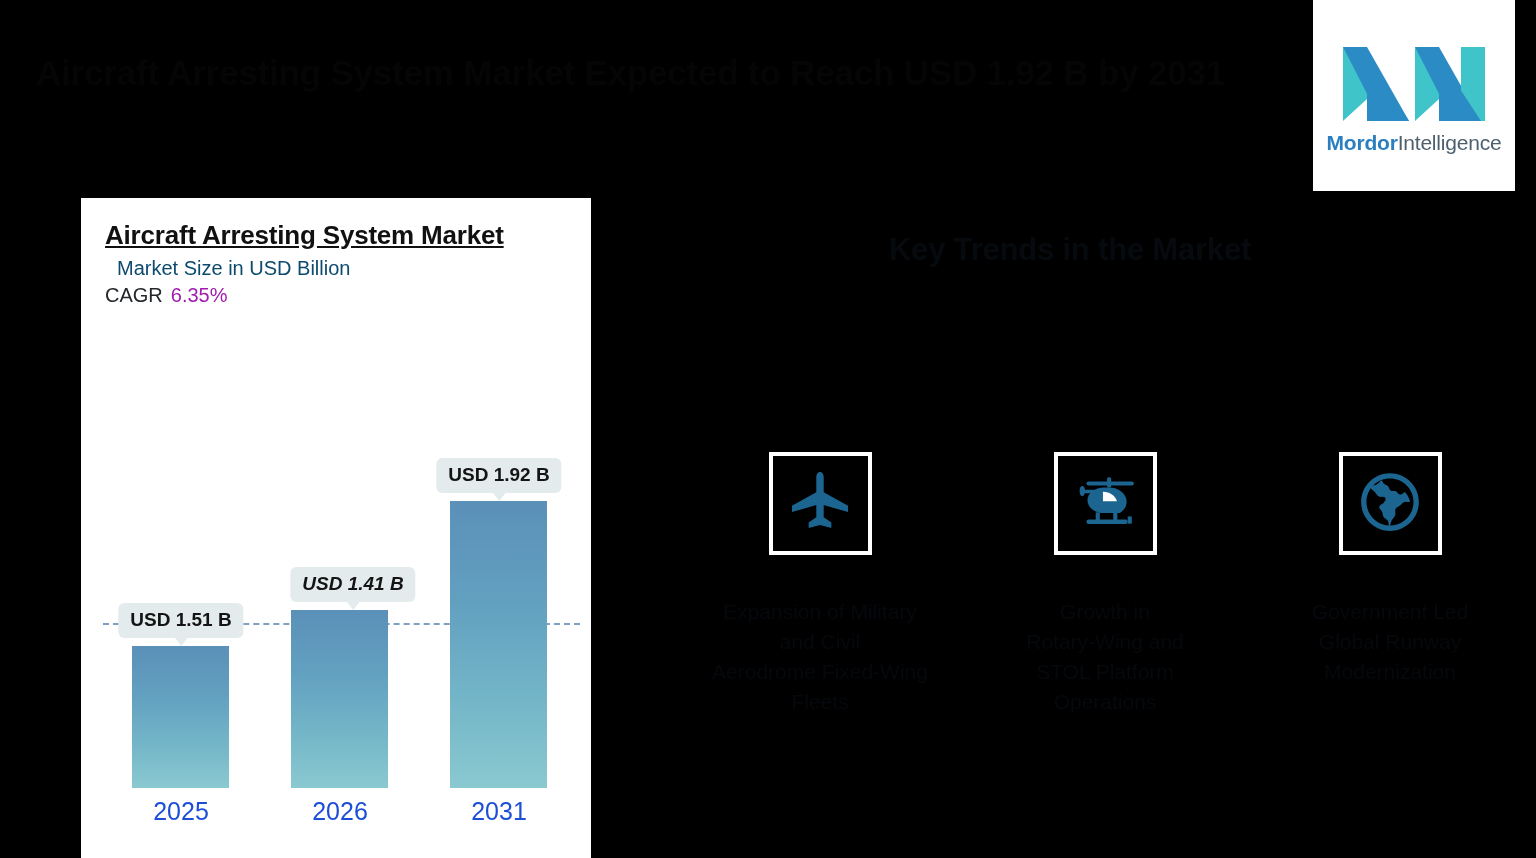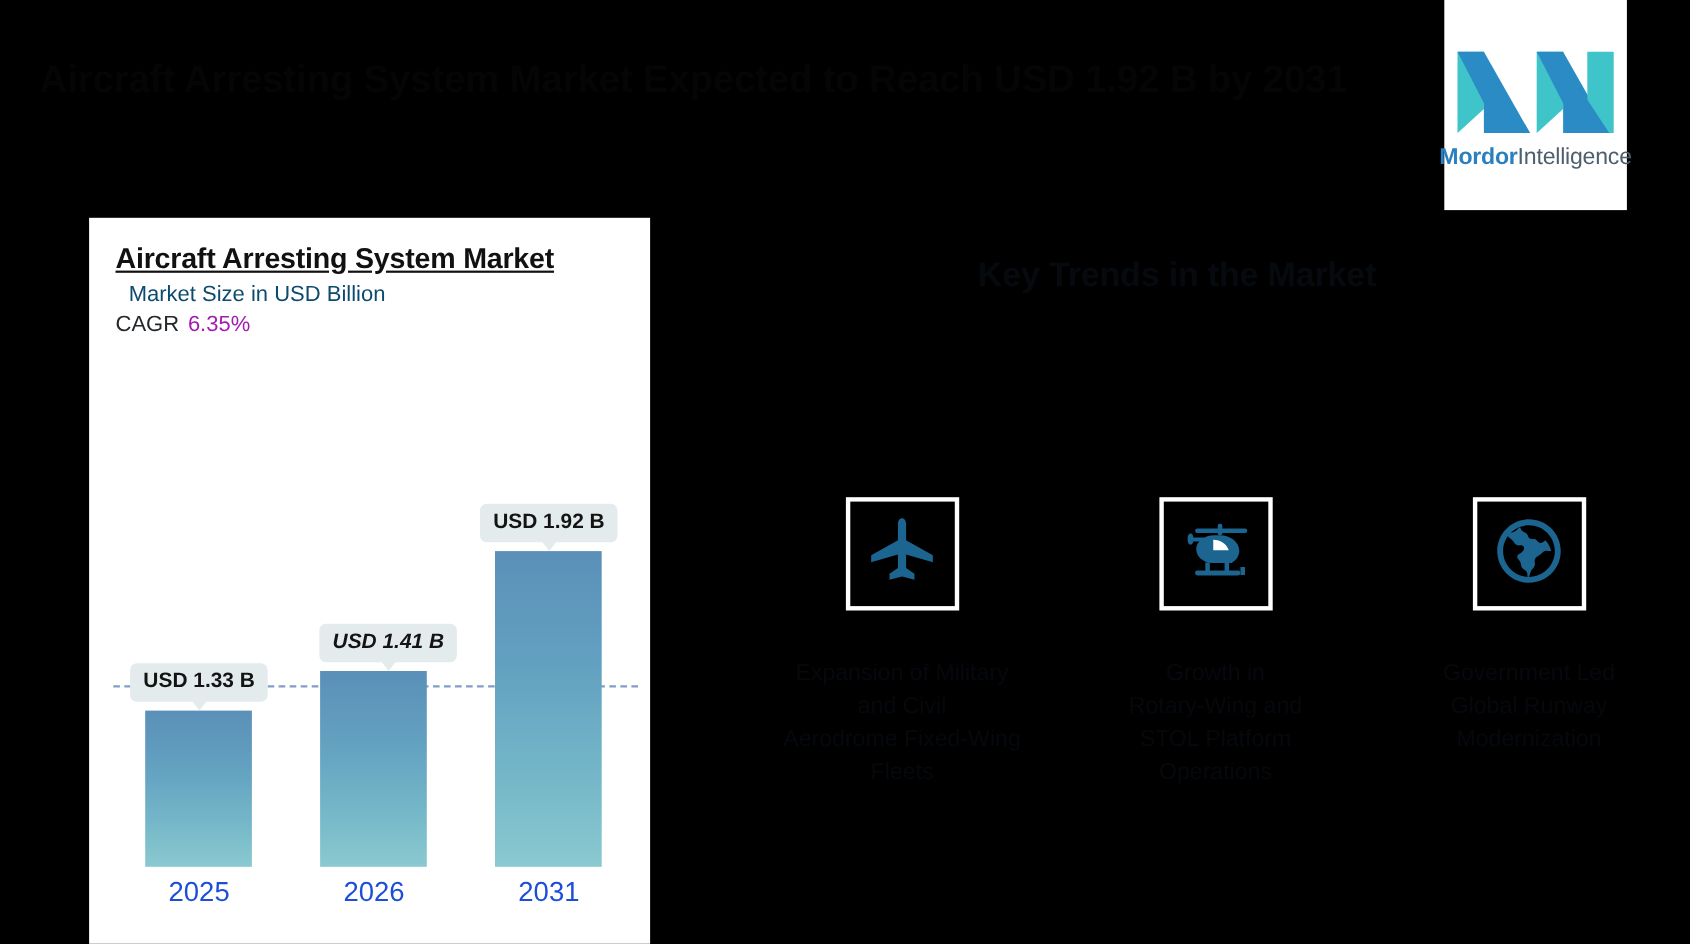--- a/index.html
+++ b/index.html
@@ -27,21 +27,21 @@
     font-weight: 700;
     color: #050505;
     letter-spacing: -0.2px;
   }
 
   
   #brand-card {
     position: absolute;
     left: 1313px;
     top: 0px;
-    width: 166px;
+    width: 202px;
     height: 191px;
     background: #ffffff;
     display: flex;
     flex-direction: column;
     align-items: center;
     justify-content: center;
   }
   #brand-card .mark {
     width: 146px;
     height: 84px;
@@ -241,21 +241,21 @@
     <span>CAGR</span><span class="cagr-value">6.35%</span>
   </div>
 
   <div id="plot">
     <div class="refline"></div>
 
     <div class="bar b0"></div>
     <div class="bar b1"></div>
     <div class="bar b2"></div>
 
-    <div class="callout c0">USD 1.33 B</div>
+    <div class="callout c0">USD 1.51 B</div>
     <div class="callout c1">USD 1.41 B</div>
     <div class="callout c2">USD 1.92 B</div>
 
     <div class="xlabel x0">2025</div>
     <div class="xlabel x1">2026</div>
     <div class="xlabel x2">2031</div>
   </div>
 
 </div>
 

